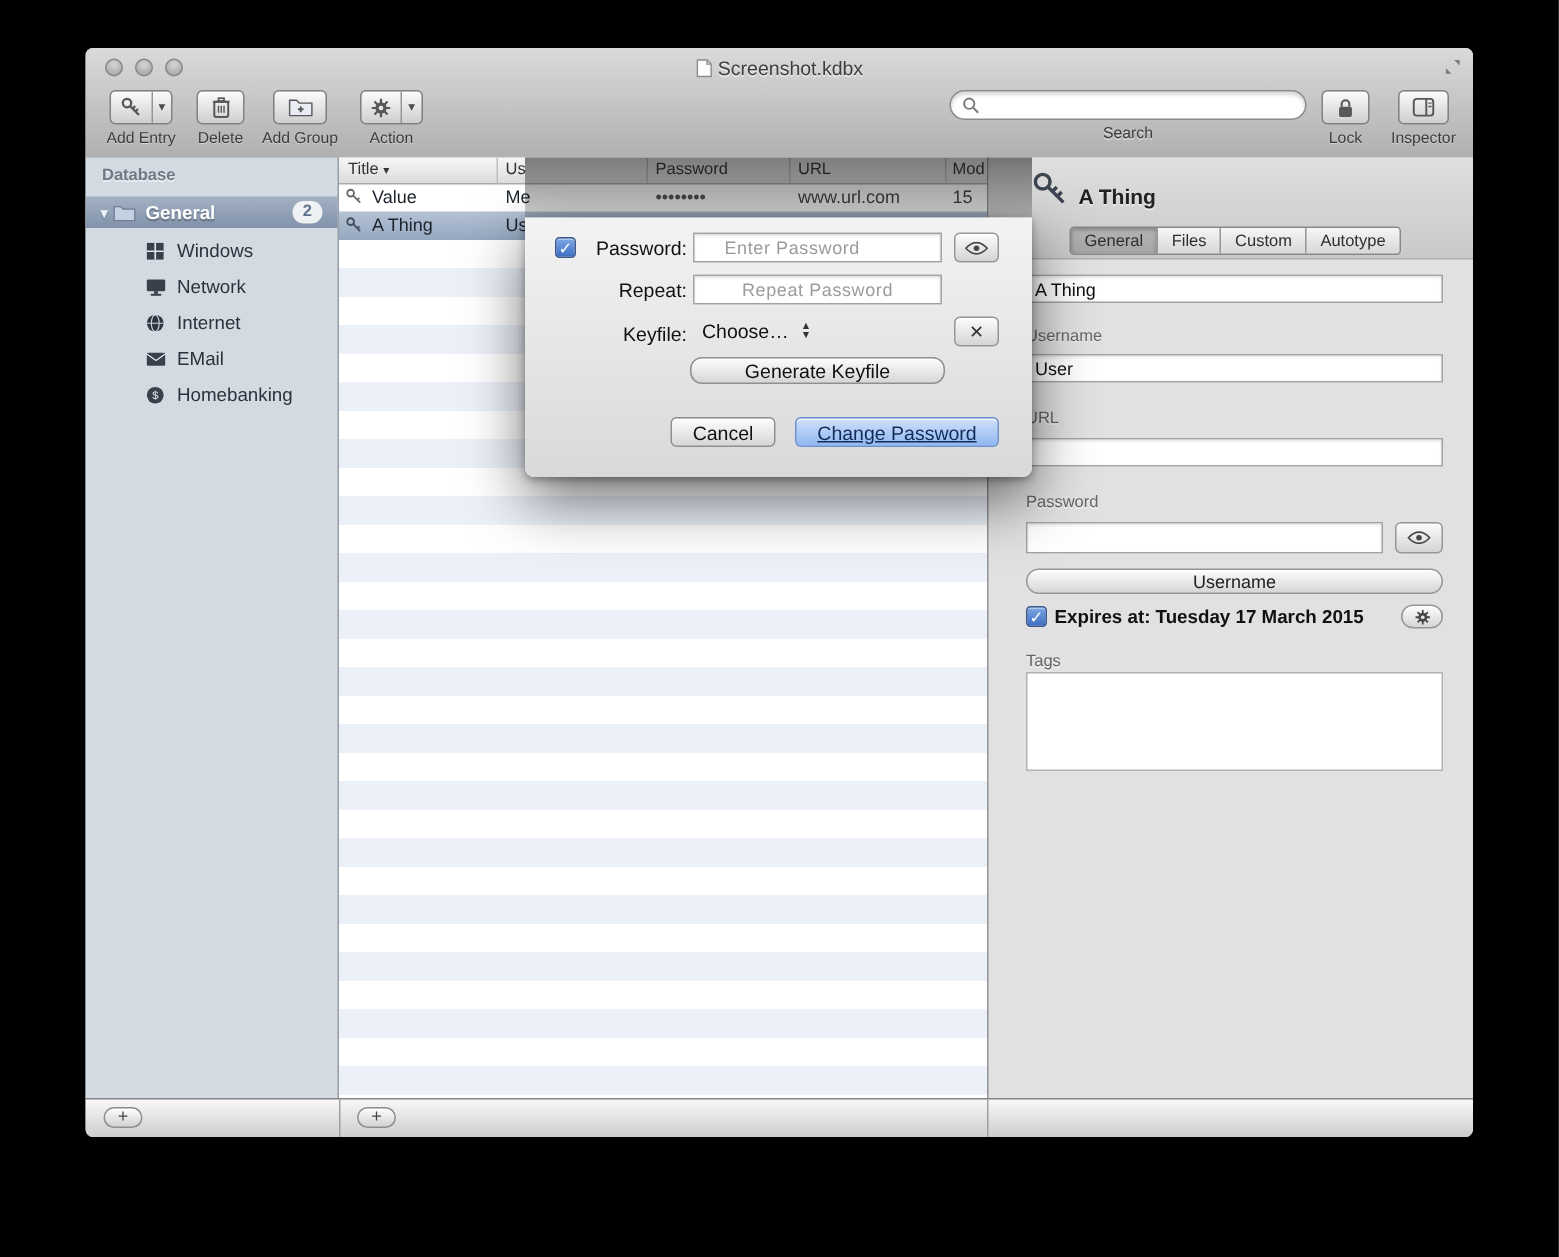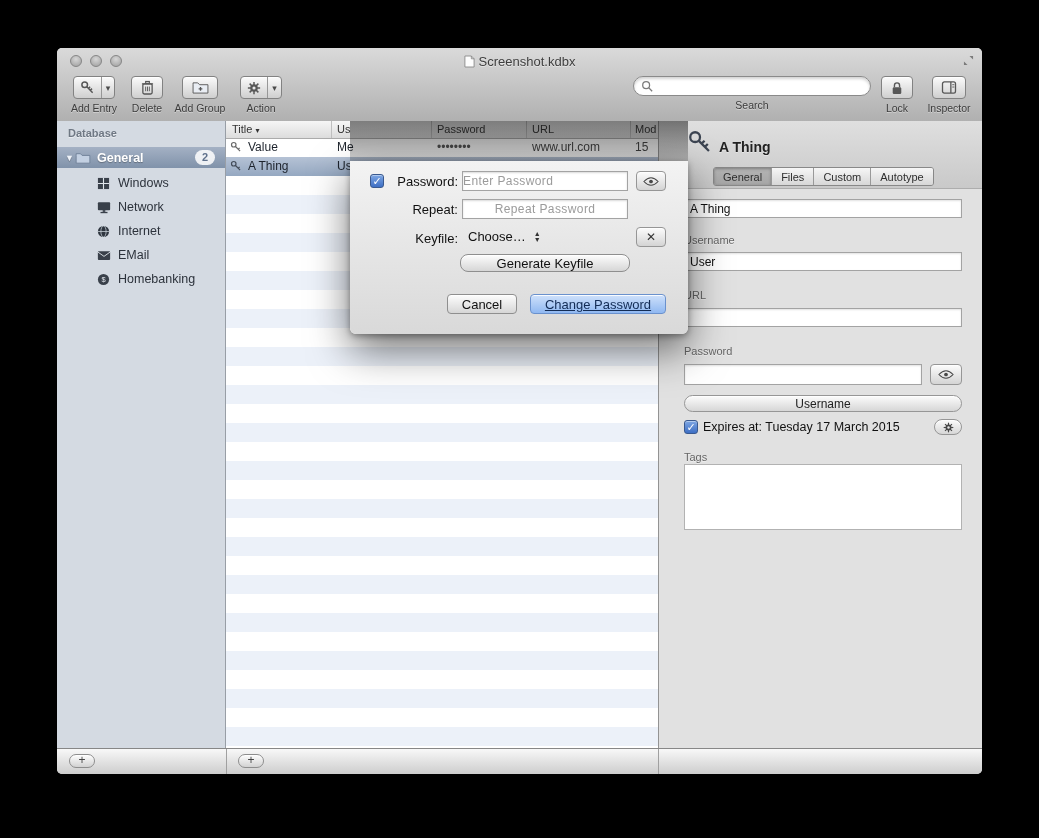--- a/index.html
+++ b/index.html
@@ -1,18 +1,18 @@
 <!DOCTYPE html>
 <html><head>
 <meta charset="utf-8">
 <style>
   html,body{margin:0;padding:0;background:#000;}
   body{width:1039px;height:838px;overflow:hidden;font-family:"Liberation Sans","DejaVu Sans",sans-serif;-webkit-font-smoothing:antialiased;}
   .screen{position:relative;width:1039px;height:838px;background:#000;}
-  .window{position:absolute;left:57px;top:32px;width:925px;height:726px;border-radius:5px;overflow:hidden;background:#e6e6e6;box-shadow:0 14px 45px rgba(0,0,0,.75);margin-top:16px;}
+  .window{position:absolute;left:57px;top:32px;width:925px;height:726px;border-radius:5px;overflow:hidden;background:#e6e6e6;box-shadow:0 14px 45px rgba(0,0,0,.75);}
   
   .wheader{position:absolute;left:0;top:0;right:0;height:73px;background:linear-gradient(#dadada,#b0b0b0);border-bottom:1px solid #7d7d7d;}
   .tl{position:absolute;top:7px;width:12px;height:12px;border-radius:50%;box-sizing:border-box;border:1px solid #868686;background:radial-gradient(circle at 50% 32%,#d6d6d6,#9e9e9e);}
   .wtitle{position:absolute;left:0;right:0;top:6px;text-align:center;font-size:13px;color:#3e3e3e;text-shadow:0 1px 0 rgba(255,255,255,.45);}
   .wtitle svg{vertical-align:-2px;margin-right:4px;}
   .fsico{position:absolute;right:8px;top:7px;opacity:.75;}
   .tbwrap{position:absolute;top:28px;display:flex;flex-direction:column;align-items:center;}
   .tbtn{height:23px;box-sizing:border-box;border:1px solid #828282;border-radius:4px;background:linear-gradient(#fbfbfb,#cfcfcf);display:flex;align-items:center;justify-content:center;box-shadow:inset 0 1px 0 rgba(255,255,255,.8);cursor:default;}
   .tbtn .seg{display:flex;align-items:center;justify-content:center;height:100%;padding:0 6px;}
   .tbtn .seg.arrow{border-left:1px solid #979797;padding:0 4px;font-size:9px;color:#4a4a4a;}
@@ -53,21 +53,21 @@
   .notes-sect{position:absolute;left:0;right:0;top:412px;bottom:0;background:#e8e8e8;border-top:1px solid #b3b3b3;}
   .whitebox{position:absolute;box-sizing:border-box;background:#fff;border:1px solid #b2b2b2;resize:none;font-family:inherit;font-size:12px;padding:3px;}
   
   .footer{position:absolute;left:0;right:0;bottom:0;height:26px;background:linear-gradient(#f8f8f8,#cdcdcd);border-top:1px solid #878787;box-sizing:border-box;}
   .fdiv{position:absolute;top:0;bottom:0;width:1px;background:#a0a0a0;}
   .plusbtn{position:absolute;top:5px;width:26px;height:14px;box-sizing:border-box;border-radius:7px;border:1px solid #8d8d8d;background:linear-gradient(#fdfdfd,#d2d2d2);color:#444;font-size:12px;line-height:11px;text-align:center;box-shadow:inset 0 1px 0 rgba(255,255,255,.8);}
   
   .sheet-band{position:absolute;left:293px;top:73px;width:338px;height:40px;background:linear-gradient(rgba(15,15,15,.52),rgba(15,15,15,.18));}
   .dialog{position:absolute;left:293px;top:113px;width:338px;height:173px;background:linear-gradient(#f3f3f3,#d9d9d9);border-radius:0 0 6px 6px;box-shadow:0 16px 40px rgba(0,0,0,.55),0 2px 6px rgba(0,0,0,.35);}
   .dlabel{position:absolute;width:72px;text-align:right;font-size:13px;color:#111;}
-  .dfield{position:absolute;box-sizing:border-box;height:20px;border:1px solid #a3a3a3;background:#fff;box-shadow:inset 0 1px 2px rgba(0,0,0,.15);font-size:12px;padding:0 0;font-family:inherit;letter-spacing:.4px;}
+  .dfield{position:absolute;box-sizing:border-box;height:20px;border:1px solid #a3a3a3;background:#fff;box-shadow:inset 0 1px 2px rgba(0,0,0,.15);font-size:12px;padding:0 20px;font-family:inherit;letter-spacing:.4px;}
   .dfield::placeholder,.ifield::placeholder{color:#9b9b9b;}
   .dbtn{position:absolute;box-sizing:border-box;height:20px;border:1px solid #8f8f8f;border-radius:4px;background:linear-gradient(#fdfdfd,#d6d6d6);font-size:13px;color:#111;display:flex;align-items:center;justify-content:center;box-shadow:inset 0 1px 0 rgba(255,255,255,.85);}
   .dbtn.default{background:linear-gradient(#cfe1fb,#90b8f1);border-color:#6a91cd;color:#132c55;text-decoration:underline;}
   .popup{position:absolute;font-size:13px;color:#111;display:flex;align-items:center;}
   .updown{display:inline-flex;flex-direction:column;font-size:7px;line-height:6px;color:#333;margin-left:8px;}
   svg{display:block;}
 </style>
 </head>
 <body>
 
@@ -329,21 +329,21 @@
               <path d="M1 5 Q9 -3.5 17 5 Q9 13.5 1 5 Z" fill="none" stroke="#474747" stroke-width="1.2"></path>
               <circle cx="9" cy="5" r="2.1" fill="#474747"></circle>
             </svg>
         </span>
       </div>
 
       <div class="pillbtn" style="left:25px;top:274px;width:278px;height:17px">Username</div>
 
       <div style="position:absolute;left:25px;top:299px;display:flex;align-items:center">
         <span class="chk">✓</span>
-        <span style="font-size:12.5px;font-weight:normal;color:#111;margin-left:5px">Expires at: Tuesday 17 March 2015</span>
+        <span style="font-size:12.5px;font-weight:bold;color:#111;margin-left:5px">Expires at: Tuesday 17 March 2015</span>
       </div>
       <div class="pillbtn" style="left:275px;top:298px;width:28px;height:16px;border-radius:8px">
         <span>
           <svg width="11" height="11" viewBox="0 0 16 16">
               <g stroke="#474747" stroke-width="1.7">
                 <line x1="8" y1="1" x2="8" y2="15"></line>
                 <line x1="1" y1="8" x2="15" y2="8"></line>
                 <line x1="3" y1="3" x2="13" y2="13"></line>
                 <line x1="13" y1="3" x2="3" y2="13"></line>
               </g>

